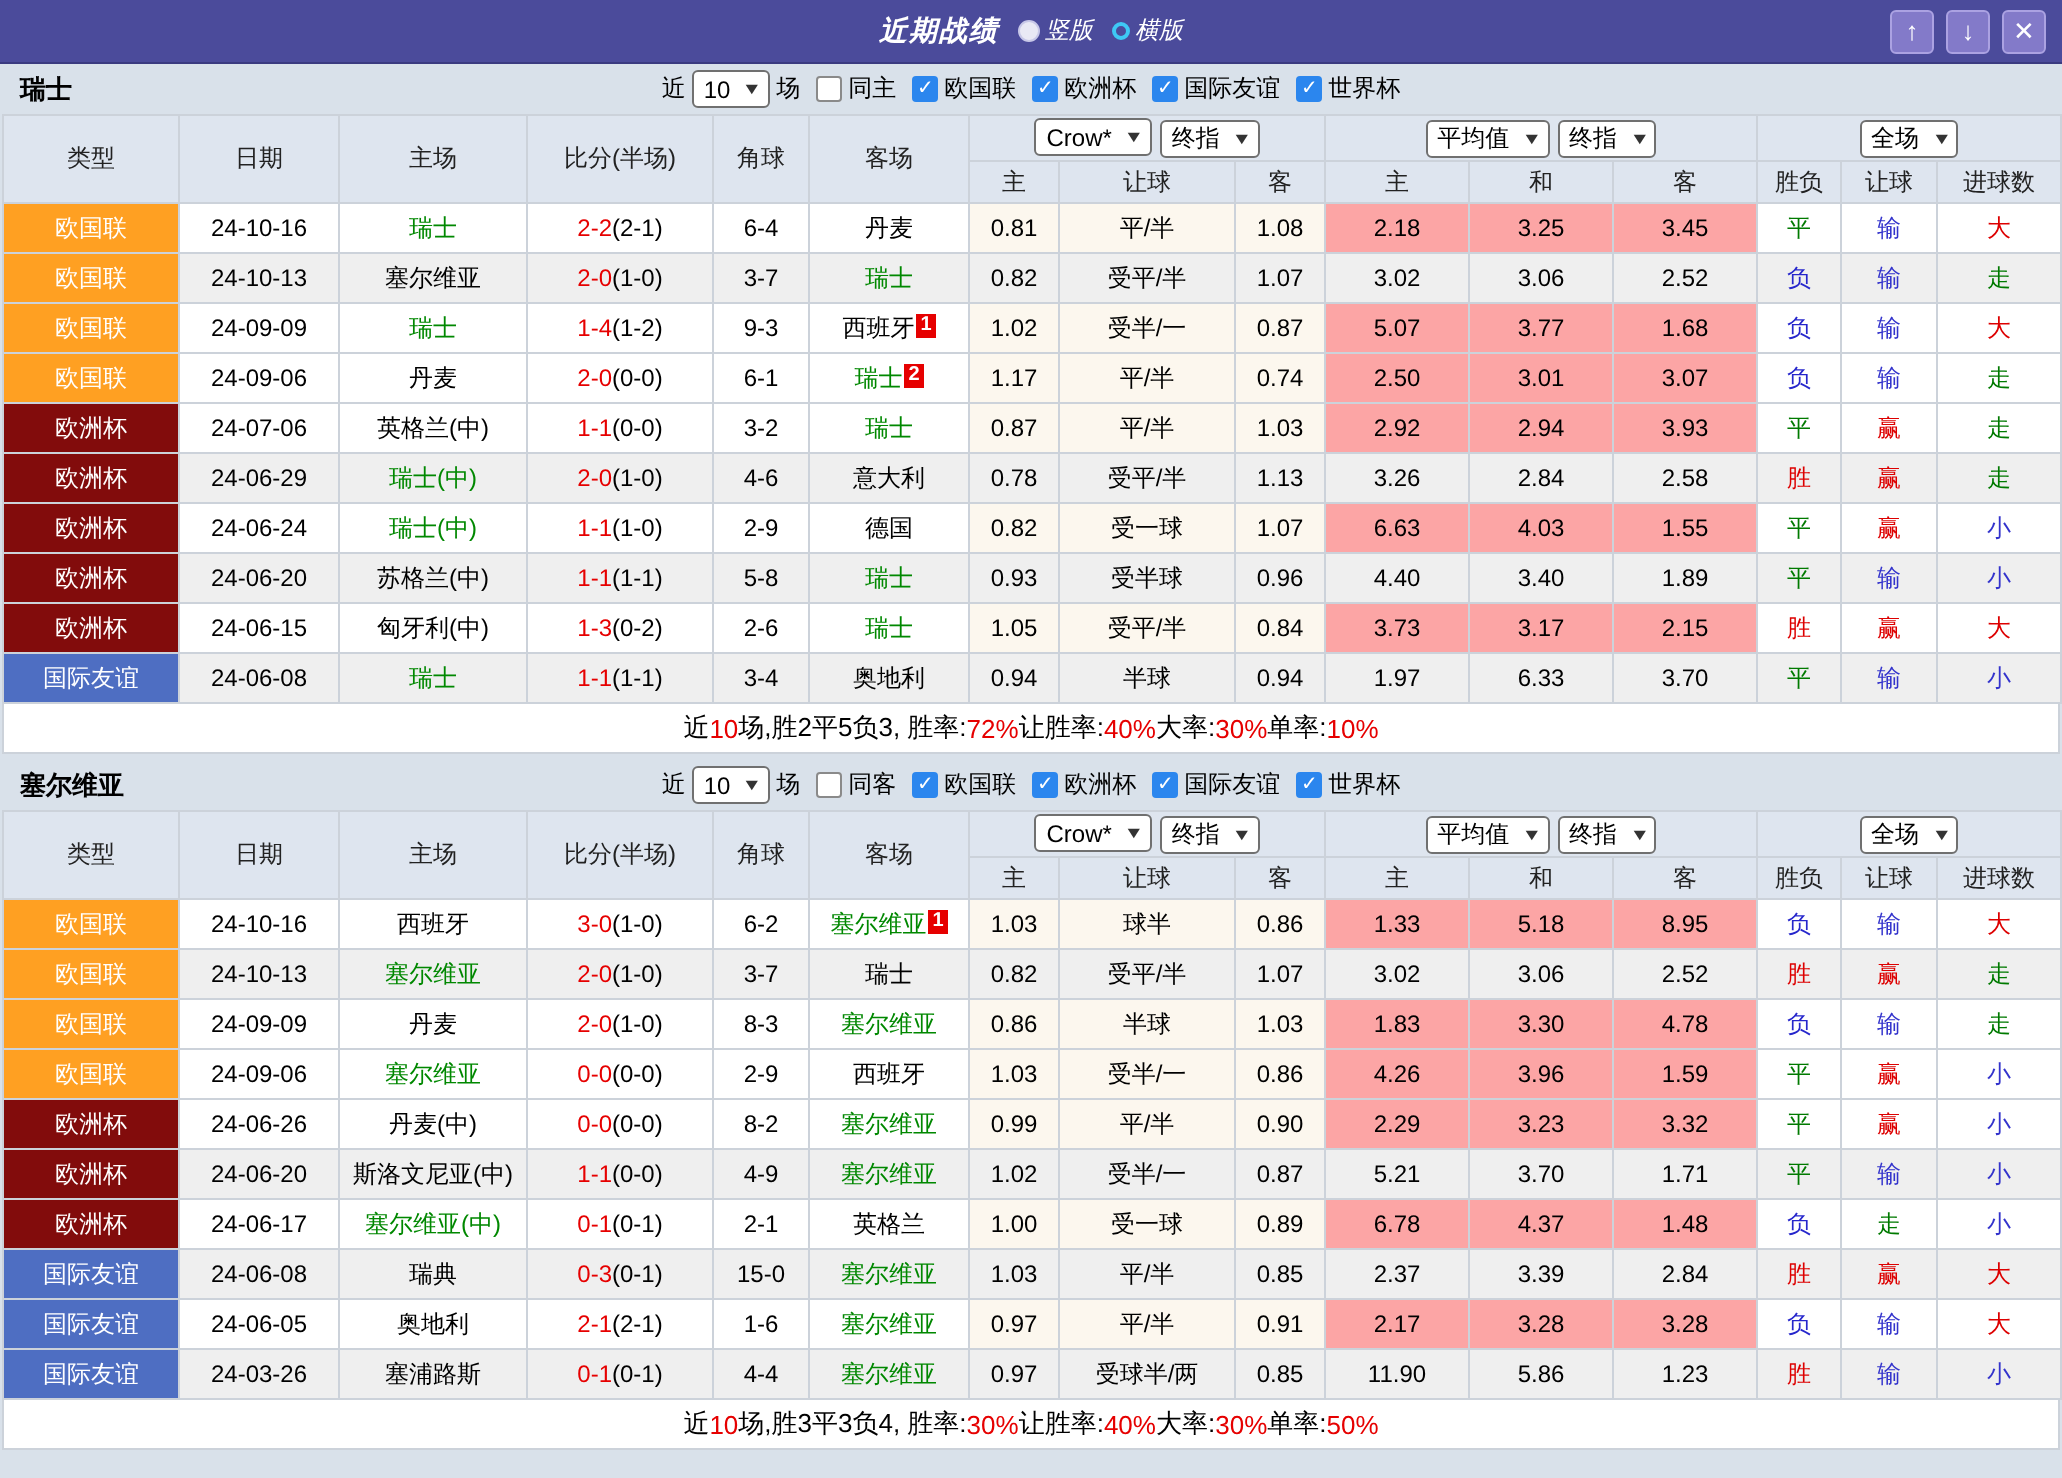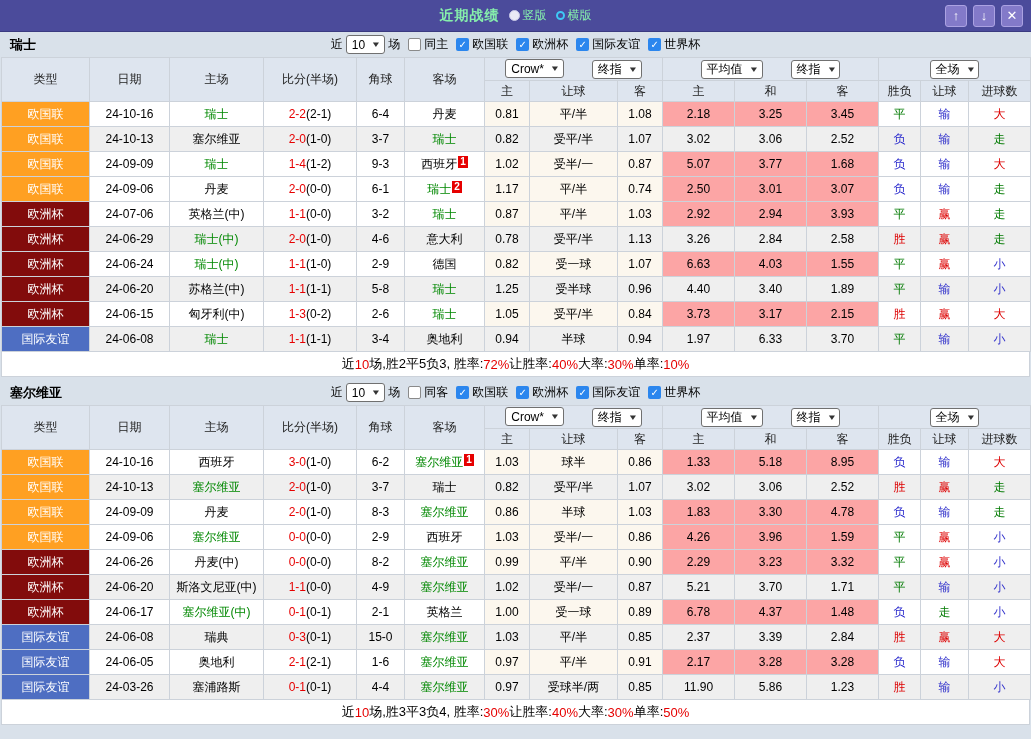--- a/index.html
+++ b/index.html
@@ -11,21 +11,21 @@
     color:#000;
   }
   
   .titlebar {
     height:32px; background:#4B4B9B; position:relative;
     display:flex; align-items:center;
     border-bottom:1px solid #3A3A80;
   }
   .title-center {
     position:absolute; left:0; right:0; top:0; bottom:0;
-    display:flex; justify-content:center; align-items:center; gap:9px; color:#86efac;
+    display:flex; justify-content:center; align-items:center; gap:9px; color:#ffffff;font-style:italic;
   }
   .title-text { font-weight:bold; font-size:14px; letter-spacing:1px; }
   .radio-opt { display:inline-flex; align-items:center; gap:3px; font-size:12px; cursor:pointer; }
   .radio-dot { display:inline-block; border-radius:50%; }
   .radio-dot.sel { width:11px; height:11px; background:#E9E9F5; border:1px solid #C8C8E8; }
   .radio-dot.unsel { width:9px; height:9px; background:transparent; border:2px solid #3EC8F5; }
   .win-buttons { margin-left:auto; display:flex; gap:6px; padding-right:8px; position:relative; z-index:2; }
   .win-btn {
     width:22px; height:22px; background:#837AC9; border:1px solid #ABA2E2; border-radius:3px;
     color:#fff; font-weight:bold; font-size:13px; line-height:1;
@@ -57,21 +57,21 @@
     background:#fff; font-size:12px;
   }
   .match-table th, .match-table td {
     border:1px solid #CCD2DA; text-align:center; padding:0; height:25px;
     overflow:hidden; white-space:nowrap;
   }
   .match-table thead th { background:#DEE5EF; font-weight:normal; color:#222; }
   .match-table thead tr.group-row th { height:23px; }
   .match-table thead tr.sub-row th { height:21px; }
   .group-cell { }
-  .group-cell .select-box { margin:0 14px; }
+  .group-cell .select-box { margin:0 2px; }
   td.type-cell { color:#fff; }
   .team-self { color:#008800; }
   .badge {
     display:inline-block; background:#E60000; color:#fff; font-weight:bold;
     font-size:10px; line-height:12px; padding:0 2px; margin-left:1px; vertical-align:3px;
   }
   .score-main { color:#E60000; }
   .tint-crown { background:#FCF7EE; }
   .tint-avg { background:#fca5a5; }
   .sh { background:#EFEFEF; }
@@ -304,21 +304,21 @@
             <td style="color: rgb(221, 0, 0);">赢</td>
             <td style="color: rgb(51, 51, 204);">小</td>
           </tr>
           <tr>
             <td class="type-cell" style="background: rgb(130, 12, 12);">欧洲杯</td>
             <td class="sh">24-06-20</td>
             <td class="sh"><span>苏格兰(中)</span></td>
             <td class="sh"><span class="score-main">1-1</span><span class="score-half">(1-1)</span></td>
             <td class="sh">5-8</td>
             <td class="sh"><span class="team-self">瑞士</span></td>
-            <td class="sh">1.25</td>
+            <td class="sh">0.93</td>
             <td class="sh">受半球</td>
             <td class="sh">0.96</td>
             <td class="sh">4.40</td>
             <td class="sh">3.40</td>
             <td class="sh">1.89</td>
             <td class="sh" style="color: rgb(0, 122, 0);">平</td>
             <td class="sh" style="color: rgb(51, 51, 204);">输</td>
             <td class="sh" style="color: rgb(51, 51, 204);">小</td>
           </tr>
           <tr>

